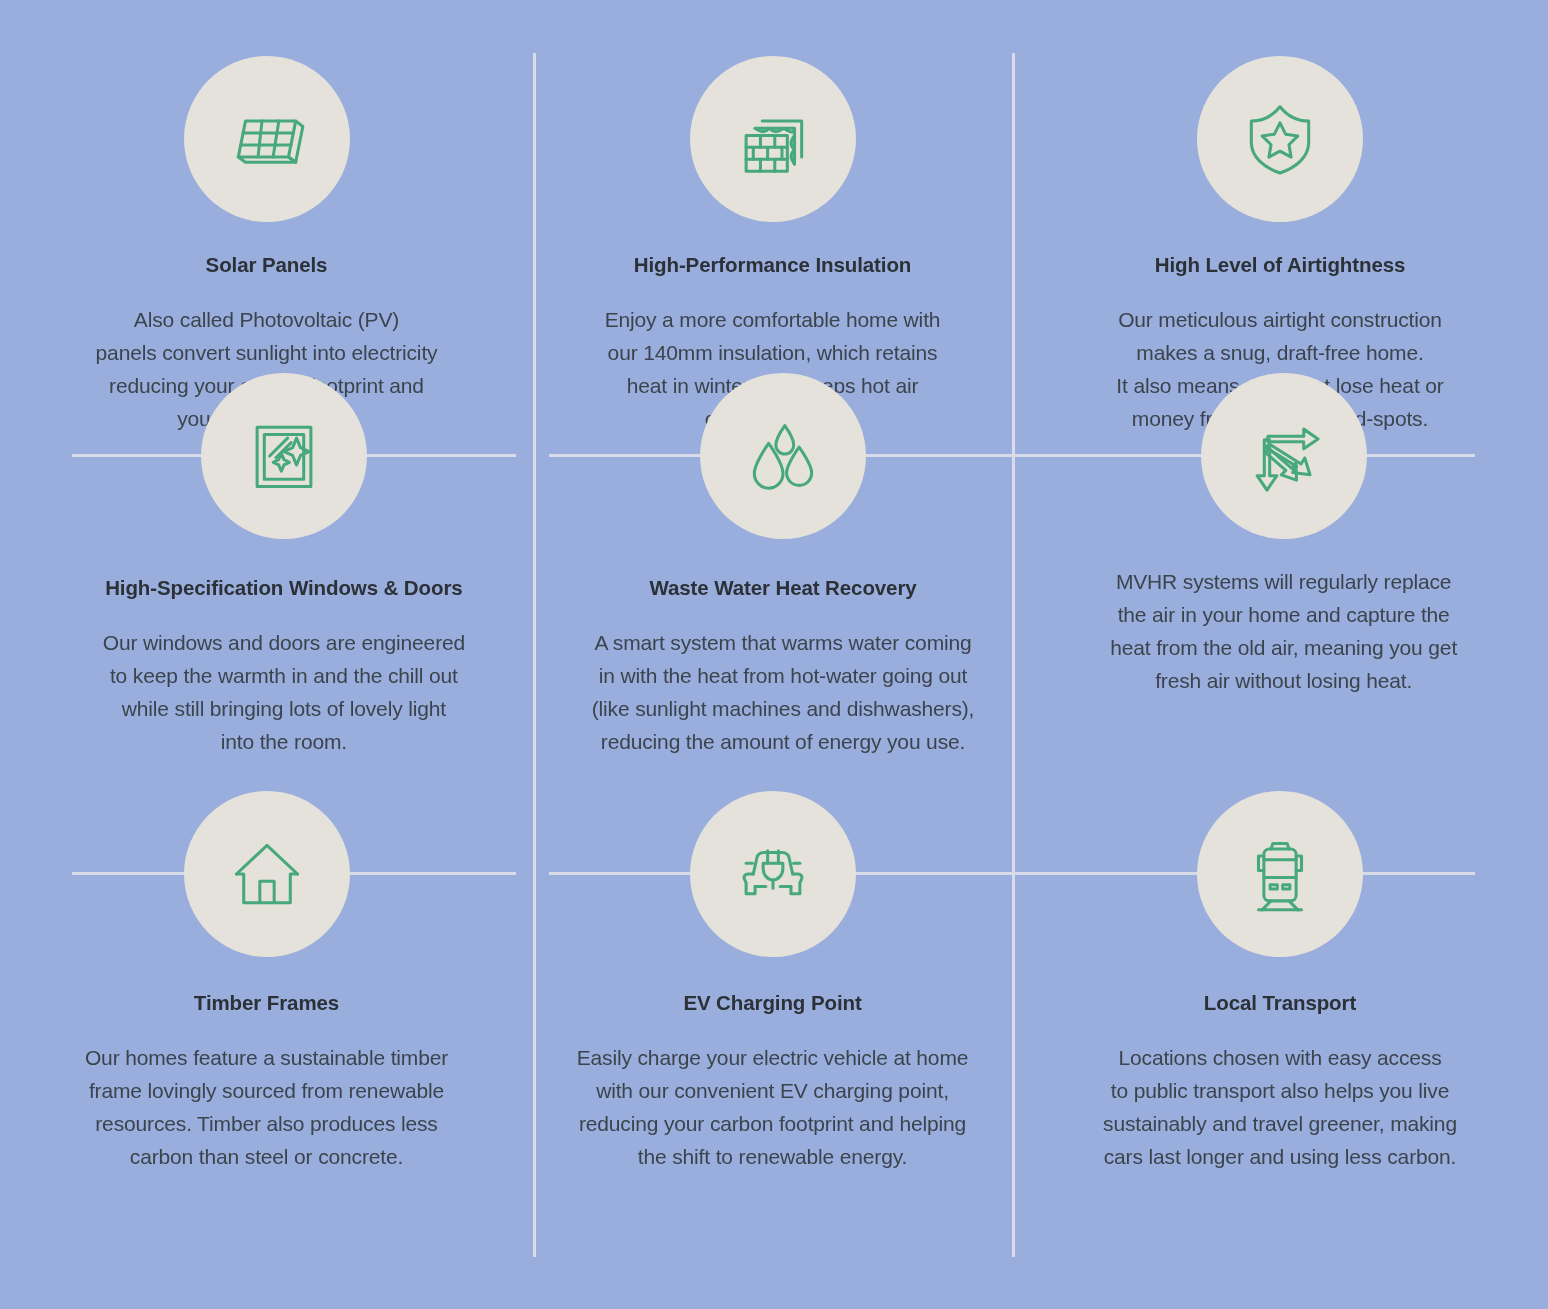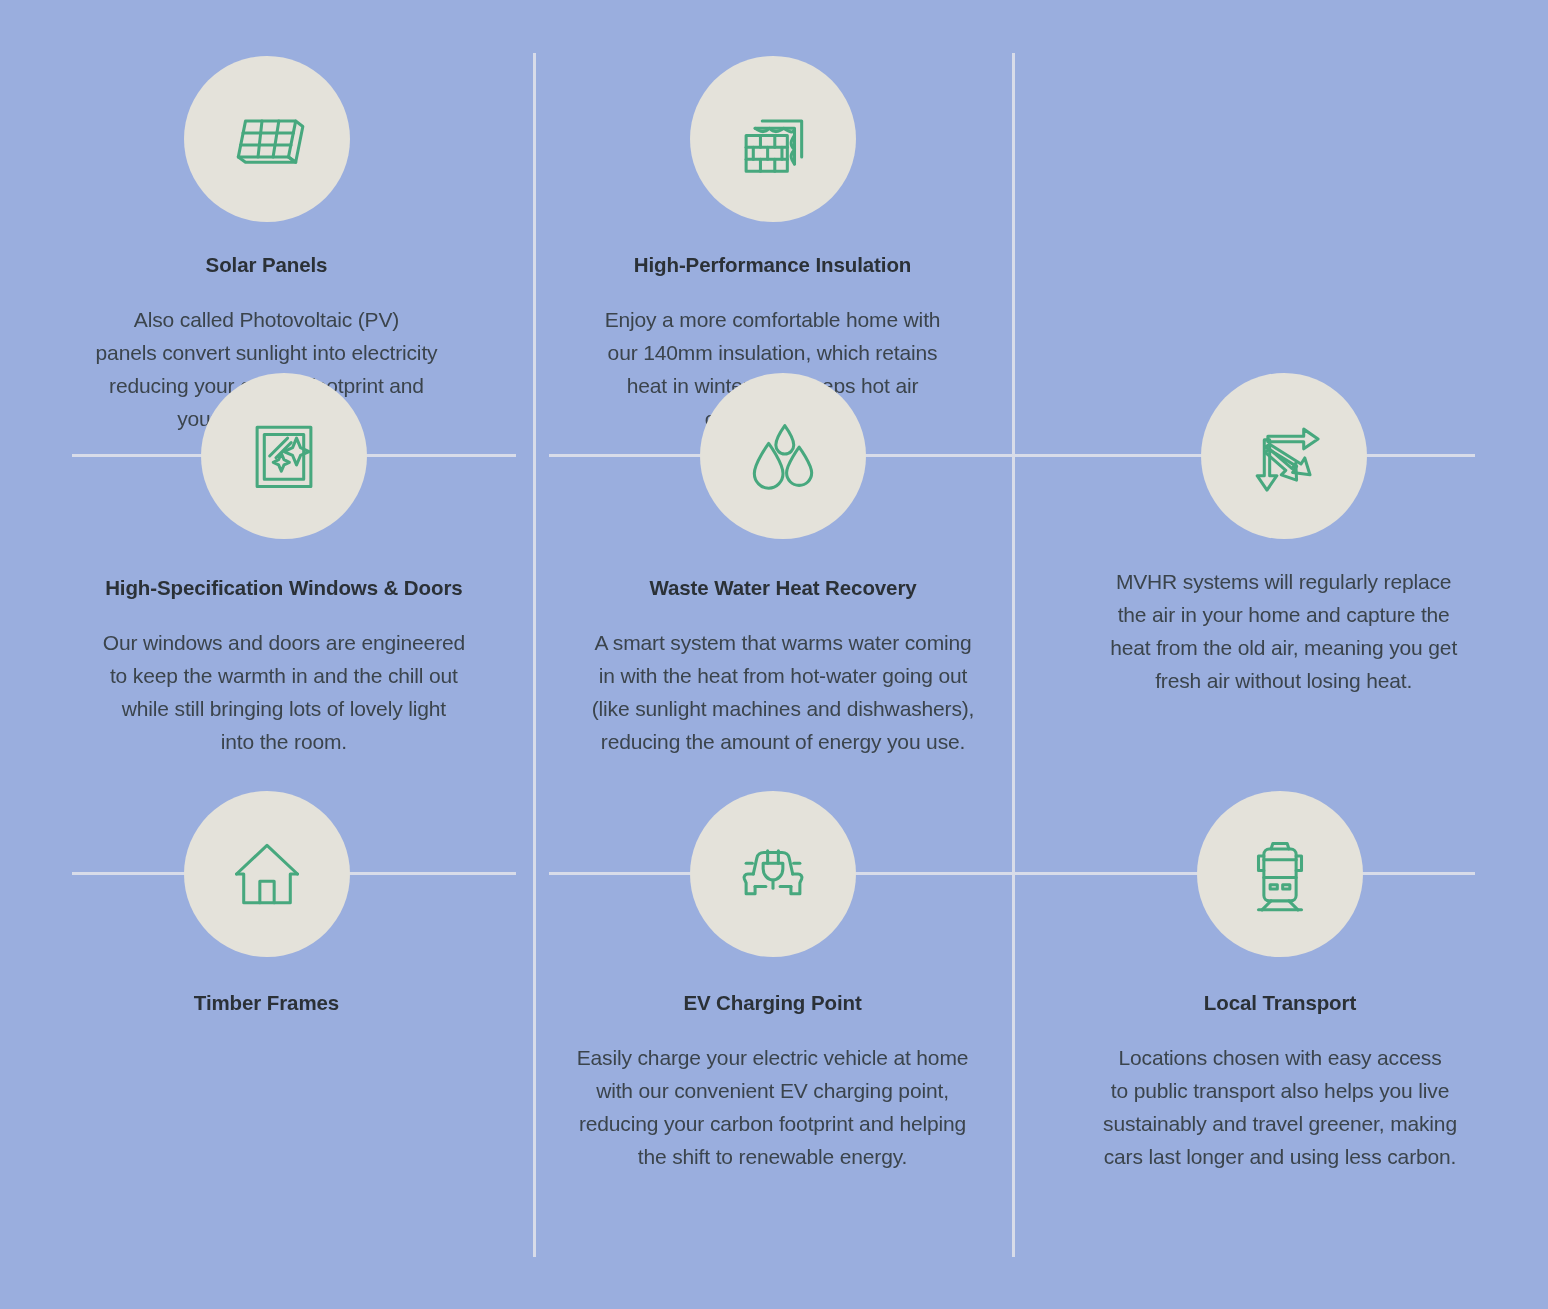--- a/index.html
+++ b/index.html
@@ -168,20 +168,33 @@
           <path d="M36,22 C34,25 33,27 36,30 C33,33 34,35 36,38"></path>
         </svg>
       </div>
       <div class="card-title">High-Performance Insulation</div>
       <div class="card-body">Enjoy a more comfortable home with
 our 140mm insulation, which retains
 heat in winter, and keeps hot air
 out in summer.</div>
     </div>
 
+    <div class="cell c3">
+      <div class="icon-circle">
+        <svg viewBox="0 0 48 48" aria-hidden="true">
+          <path d="M24,6 L24,6 C28,11 34,14 40,14 L40,26 C40,34 33,40 24,43 C15,40 8,34 8,26 L8,14 C14,14 20,11 24,6 Z"></path>
+          <polygon points="24,15 27.1,21.3 34,22.3 29,27.2 30.2,34.1 24,30.8 17.8,34.1 19,27.2 14,22.3 20.9,21.3"></polygon>
+        </svg>
+      </div>
+      <div class="card-title">High Level of Airtightness</div>
+      <div class="card-body">Our meticulous airtight construction
+makes a snug, draft-free home.
+It also means you don;t lose heat or
+money from drafts or cold-spots.</div>
+    </div>
 
   </div>
 
   <div class="row r2">
 
     <div class="cell c1">
       <div class="icon-circle">
         <svg viewBox="0 0 48 48" aria-hidden="true">
           <rect x="9" y="8" width="30" height="33"></rect>
           <rect x="13" y="12" width="22" height="25"></rect>
@@ -234,20 +247,24 @@
 
     <div class="cell c1">
       <div class="icon-circle">
         <svg viewBox="0 0 48 48" aria-hidden="true">
           <polyline points="7,24 24,8 41,24"></polyline>
           <polyline points="7,24 11,24 11,40 37,40 37,24 41,24"></polyline>
           <polyline points="20,40 20,28 28,28 28,40"></polyline>
         </svg>
       </div>
       <div class="card-title">Timber Frames</div>
+      <div class="card-body">Our homes feature a sustainable timber
+frame lovingly sourced from renewable
+resources. Timber also produces less
+carbon than steel or concrete.</div>
     </div>
 
     <div class="cell c2">
       <div class="icon-circle">
         <svg viewBox="0 0 48 48" aria-hidden="true">
           <path d="M13,24 L15,15 C15.4,13.2 17,12 19,12 L29,12 C31,12 32.6,13.2 33,15 L35,24"></path>
           <path d="M13,24 L10,24 C8.5,24 7.5,25.3 8,26.7 L9,29 L9,35 L14,35 L14,31"></path>
           <path d="M35,24 L38,24 C39.5,24 40.5,25.3 40,26.7 L39,29 L39,35 L34,35 L34,31"></path>
           <line x1="14" y1="31" x2="20" y2="31"></line>
           <line x1="34" y1="31" x2="28" y2="31"></line>

